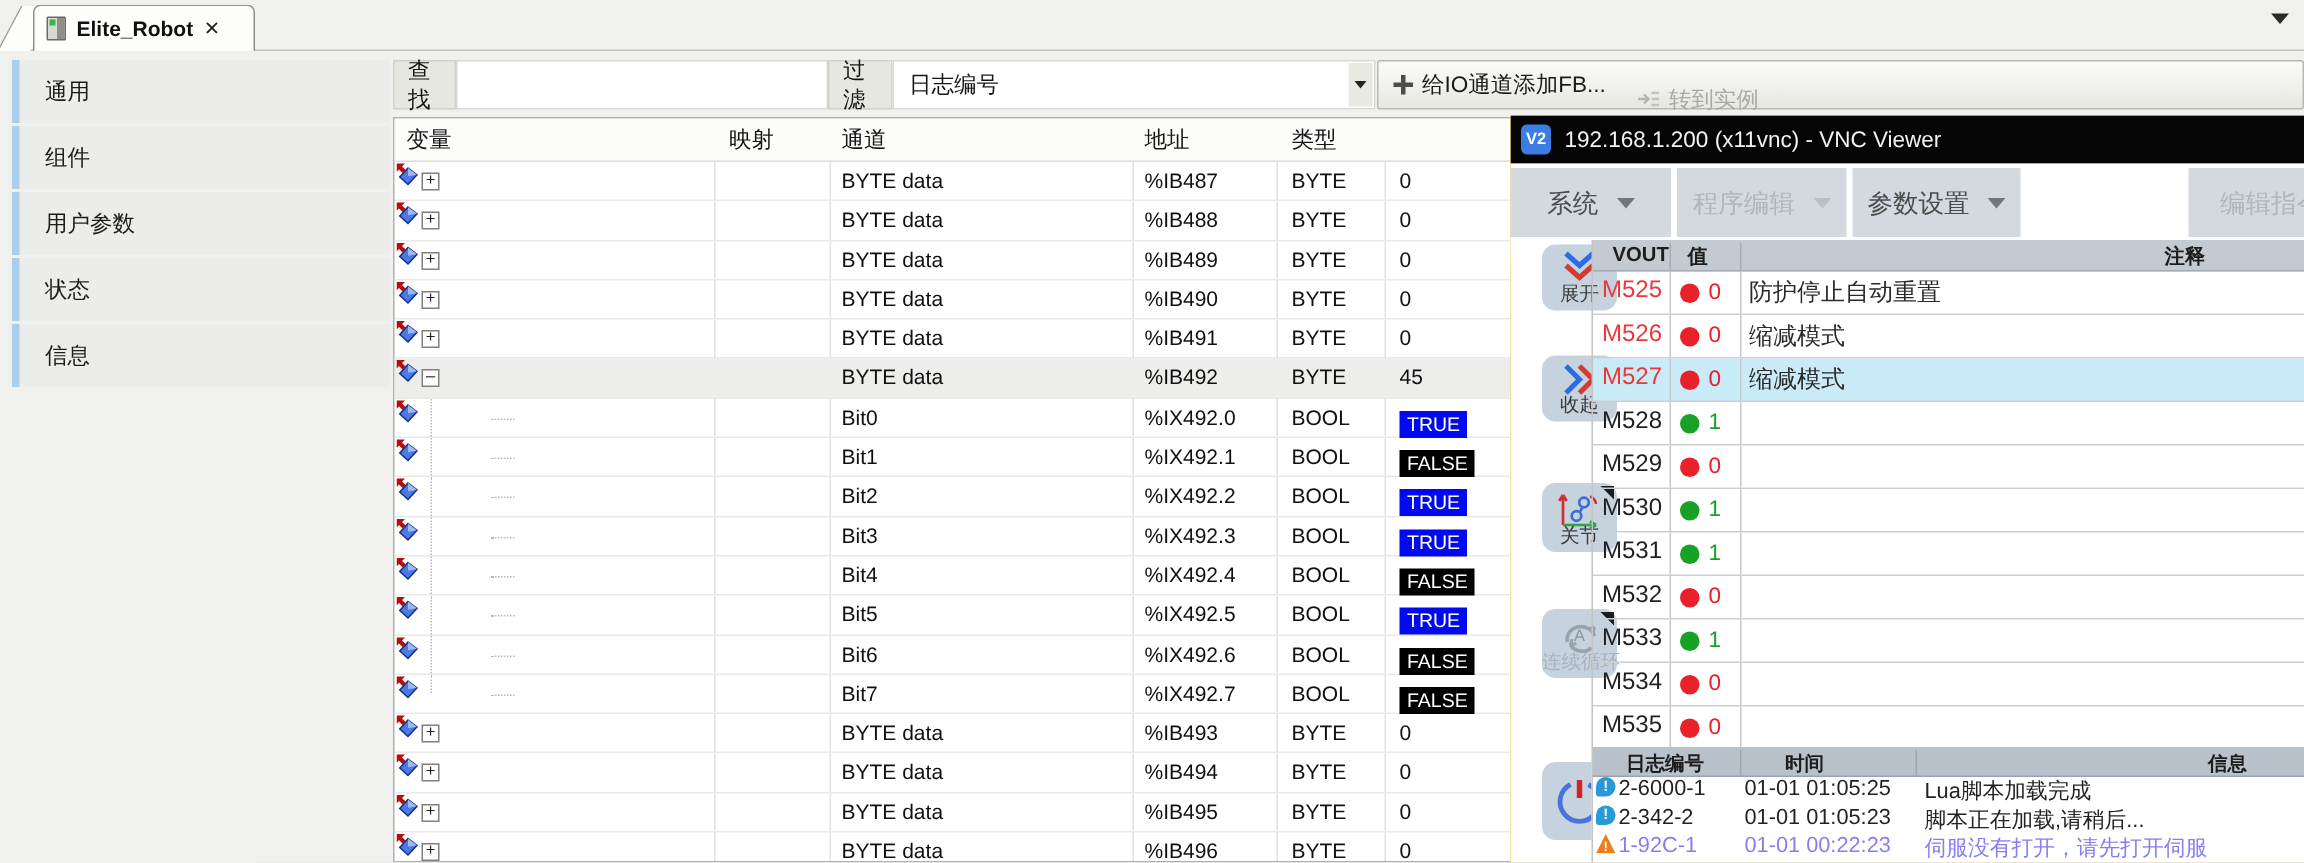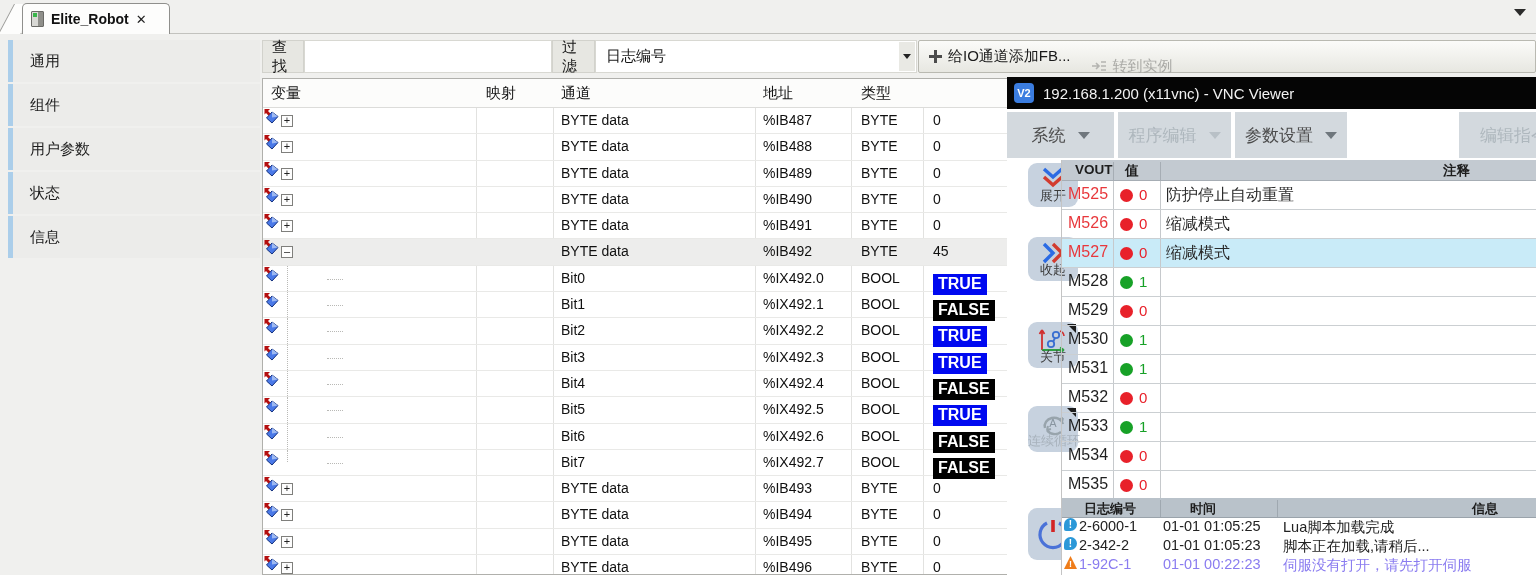--- a/index.html
+++ b/index.html
@@ -54,21 +54,21 @@
   .c-channel { left:298px; }
   .c-addr { left:500px; }
   .c-type { left:598px; }
   .c-val { left:670px; }
   .expander { left:18px; top:7px!important; width:12px; height:12px; border:1px solid #7f7f7c; background:#fdfdfd; font-size:11px; line-height:9px; text-align:center; color:#222; }
   .chan-ico { left:36px; top:5px!important; width:16px; height:16px; }
   .io-row.lvl1 .chan-ico { left:82px; }
   .io-row.lvl1::before { content:""; position:absolute; left:24px; top:0; bottom:0; border-left:1px dotted #b9b9b6; }
   .io-row.lvl1::after { content:""; position:absolute; left:64px; top:13px; width:16px; border-top:1px dotted #b9b9b6; }
   .io-row.lvl1.last::before { bottom:13px; }
-  .badge { display:inline-block; padding:2px 5px 3px; font-size:16px; font-weight:bold; color:#fff; line-height:1; }
+  .badge { display:inline-block; padding:2px 5px 3px; font-size:13px; font-weight:normal; color:#fff; line-height:1; }
   .badge.t { background:#0009f0; }
   .badge.f { background:#000; }
 
   
   .vnc { position:absolute; left:1007px; top:77px; width:529px; height:498px; background:#eab308; z-index:5; overflow:hidden; }
   .vnc-title { position:absolute; left:0; top:0; right:0; height:32px; background:#050505; display:flex; align-items:center; padding-left:7px; gap:9px; }
   .v2-ico { width:20px; height:20px; background:#3b7de0; border-radius:4px; color:#fff; font-size:11px; font-weight:bold; display:flex; align-items:center; justify-content:center; }
   .vnc-title-text { color:#f2f2f2; font-size:15px; }
   .vnc-menubar { position:absolute; left:0; top:32px; right:0; height:66px; background:#ffffff; }
   .menu-seg { position:absolute; top:3px; height:46px; background:#d3d9de; display:flex; align-items:center; justify-content:center; gap:12px; font-size:17px; color:#4c4c4c; }

